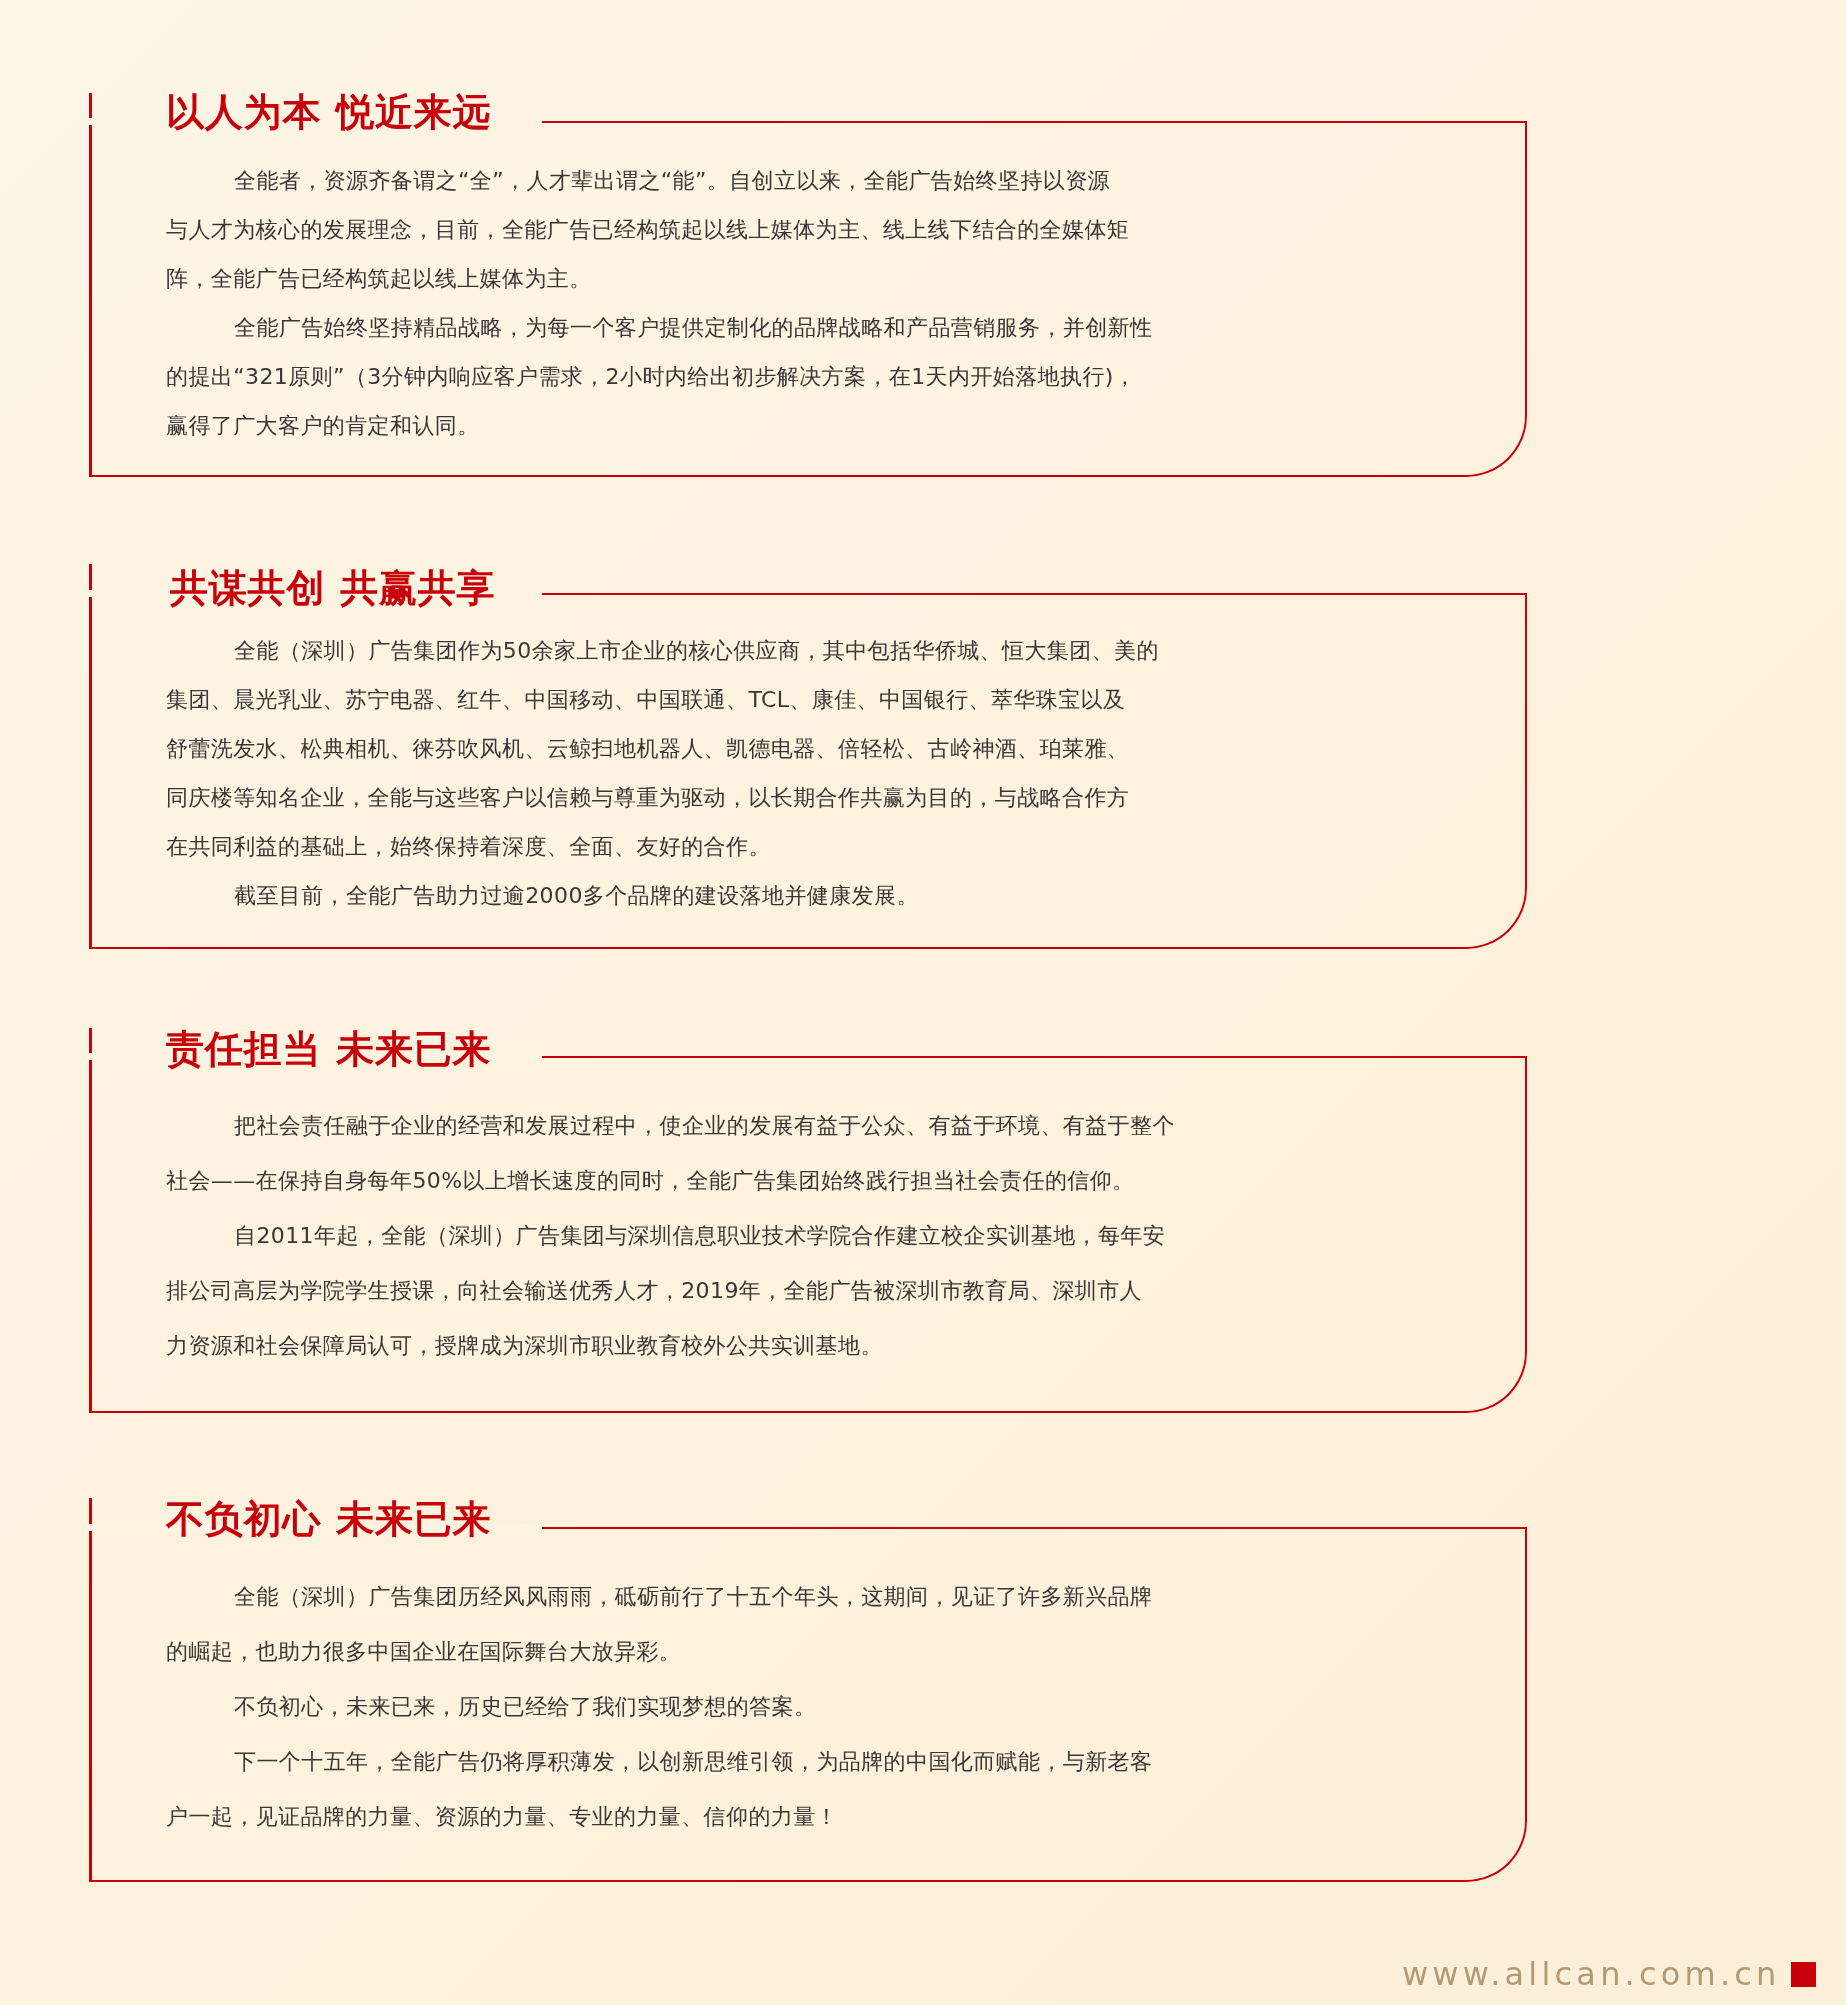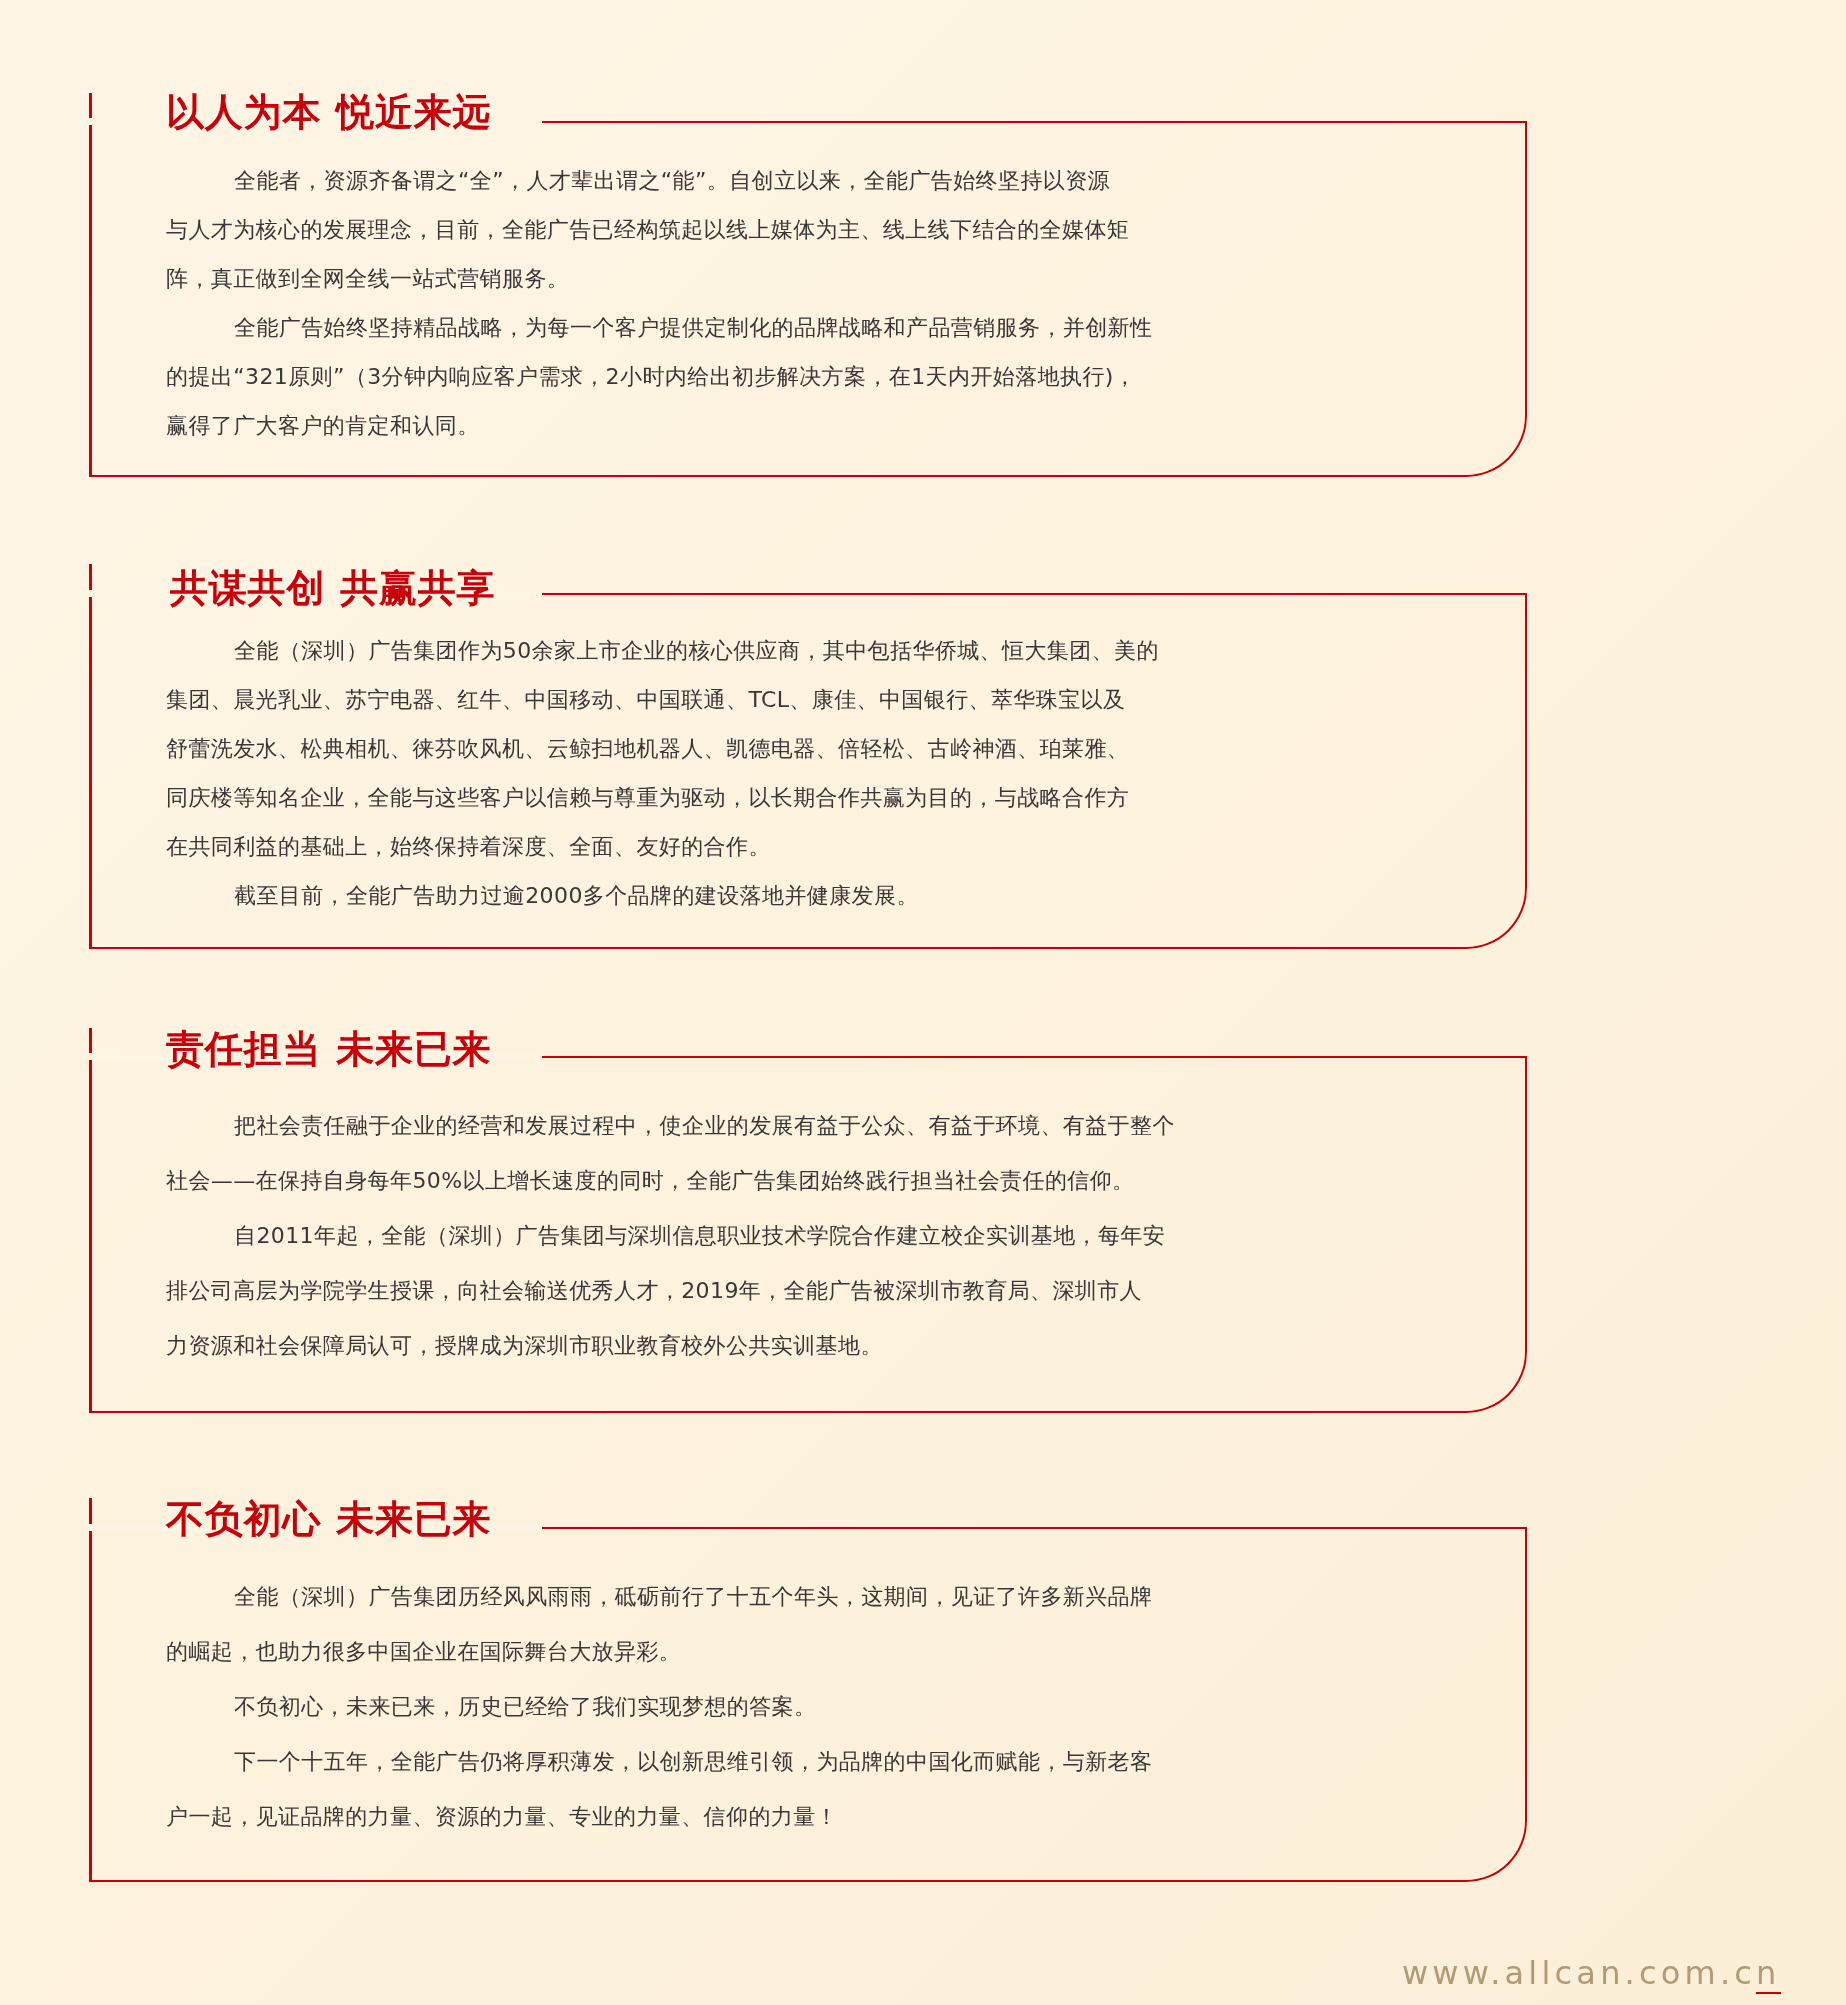--- a/index.html
+++ b/index.html
@@ -68,22 +68,21 @@
       height: 55px;
       line-height: 55px;
     }
     .indent { padding-left: 68px; }
     .footer {
       position: absolute;
       left: 1402px;
       top: 1954px;
       height: 40px;
       display: flex;
-      align-items: flex-end;
-      flex-direction: column;
+      align-items: center;
     }
     .footer-url {
       font-family: "DejaVu Sans", "Liberation Sans", sans-serif;
       font-size: 32px;
       letter-spacing: 4.2px;
       color: #b09a78;
     }
     .footer-square {
       width: 25px;
       height: 25px;
@@ -98,21 +97,21 @@
   <div class="left-rule" style="top:0; height:384px;"></div>
   <div class="frame" style="top:28px; height:356px;"></div>
   <div class="frame-cover" style="top:25px; width:453px;"></div>
   <h2 class="title" style="top:-1.7px; margin:0;">
     <span>以人为本</span><span class="gap"></span><span>悦近来远</span>
   </h2>
   <div class="body" style="top:63px;">
     <div class="paragraph">
       <div class="line indent">全能者，资源齐备谓之“全”，人才辈出谓之“能”。自创立以来，全能广告始终坚持以资源</div>
       <div class="line">与人才为核心的发展理念，目前，全能广告已经构筑起以线上媒体为主、线上线下结合的全媒体矩</div>
-      <div class="line">阵，真正做到全网全线一站式营销服务。</div>
+      <div class="line">阵，全能广告已经构筑起以线上媒体为主。</div>
     </div>
     <div class="paragraph">
       <div class="line indent">全能广告始终坚持精品战略，为每一个客户提供定制化的品牌战略和产品营销服务，并创新性</div>
       <div class="line">的提出“321原则”（3分钟内响应客户需求，2小时内给出初步解决方案，在1天内开始落地执行)，</div>
       <div class="line">赢得了广大客户的肯定和认同。</div>
     </div>
   </div>
 </section>
 
 <section class="section" style="top:564px; height:385px;">

